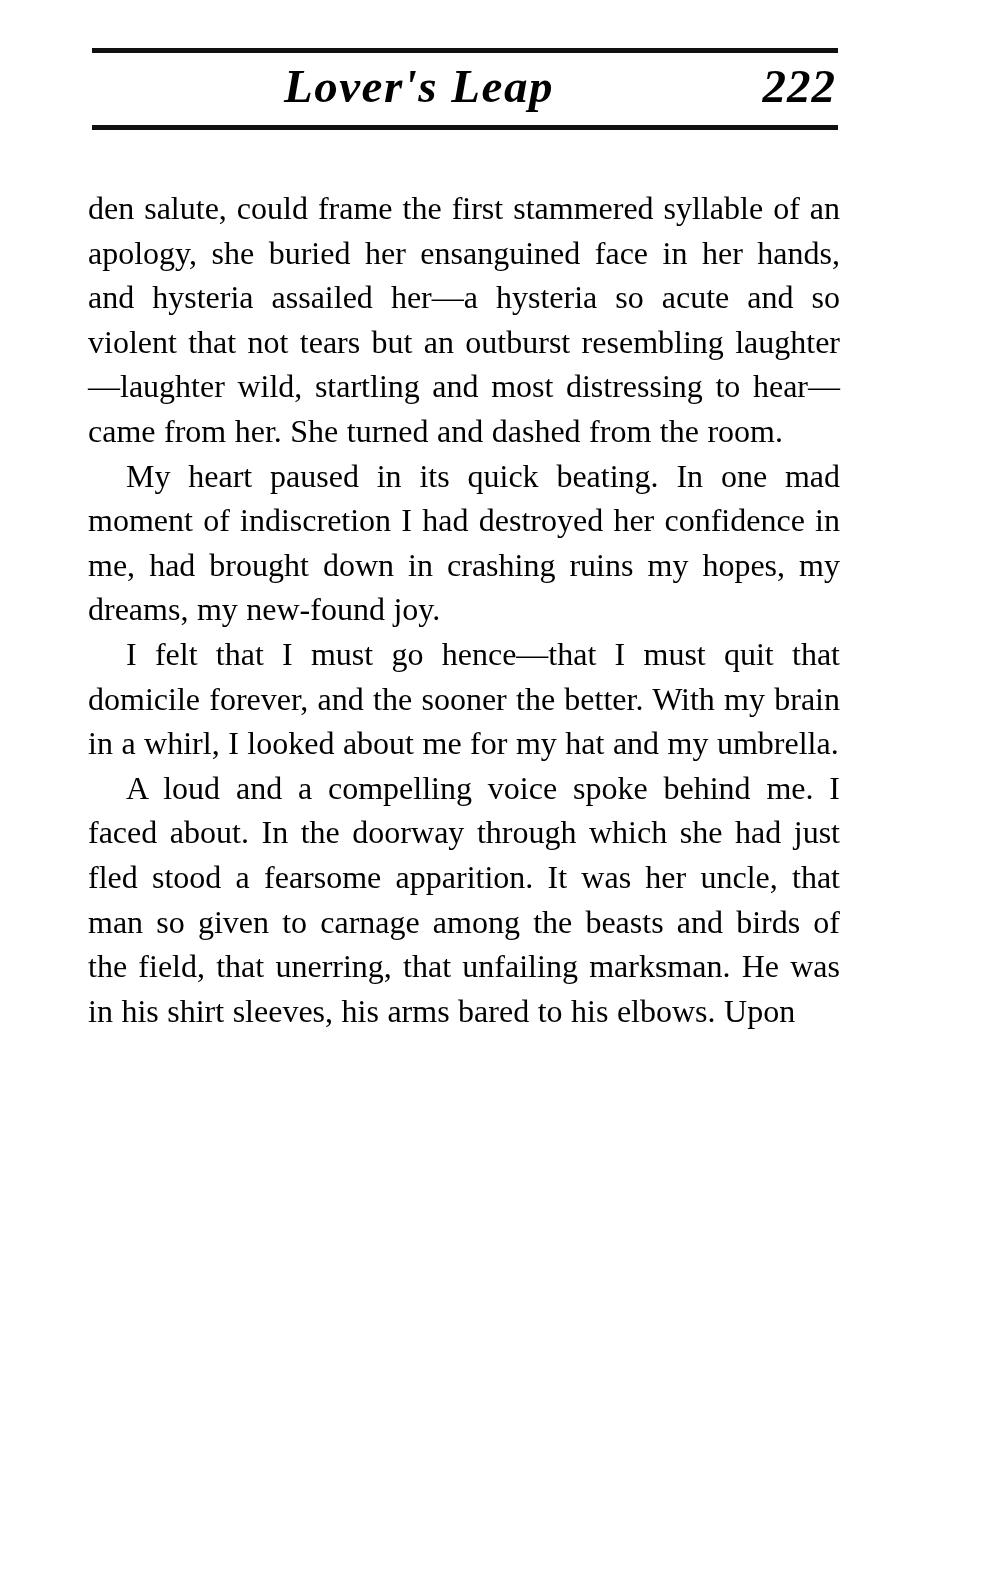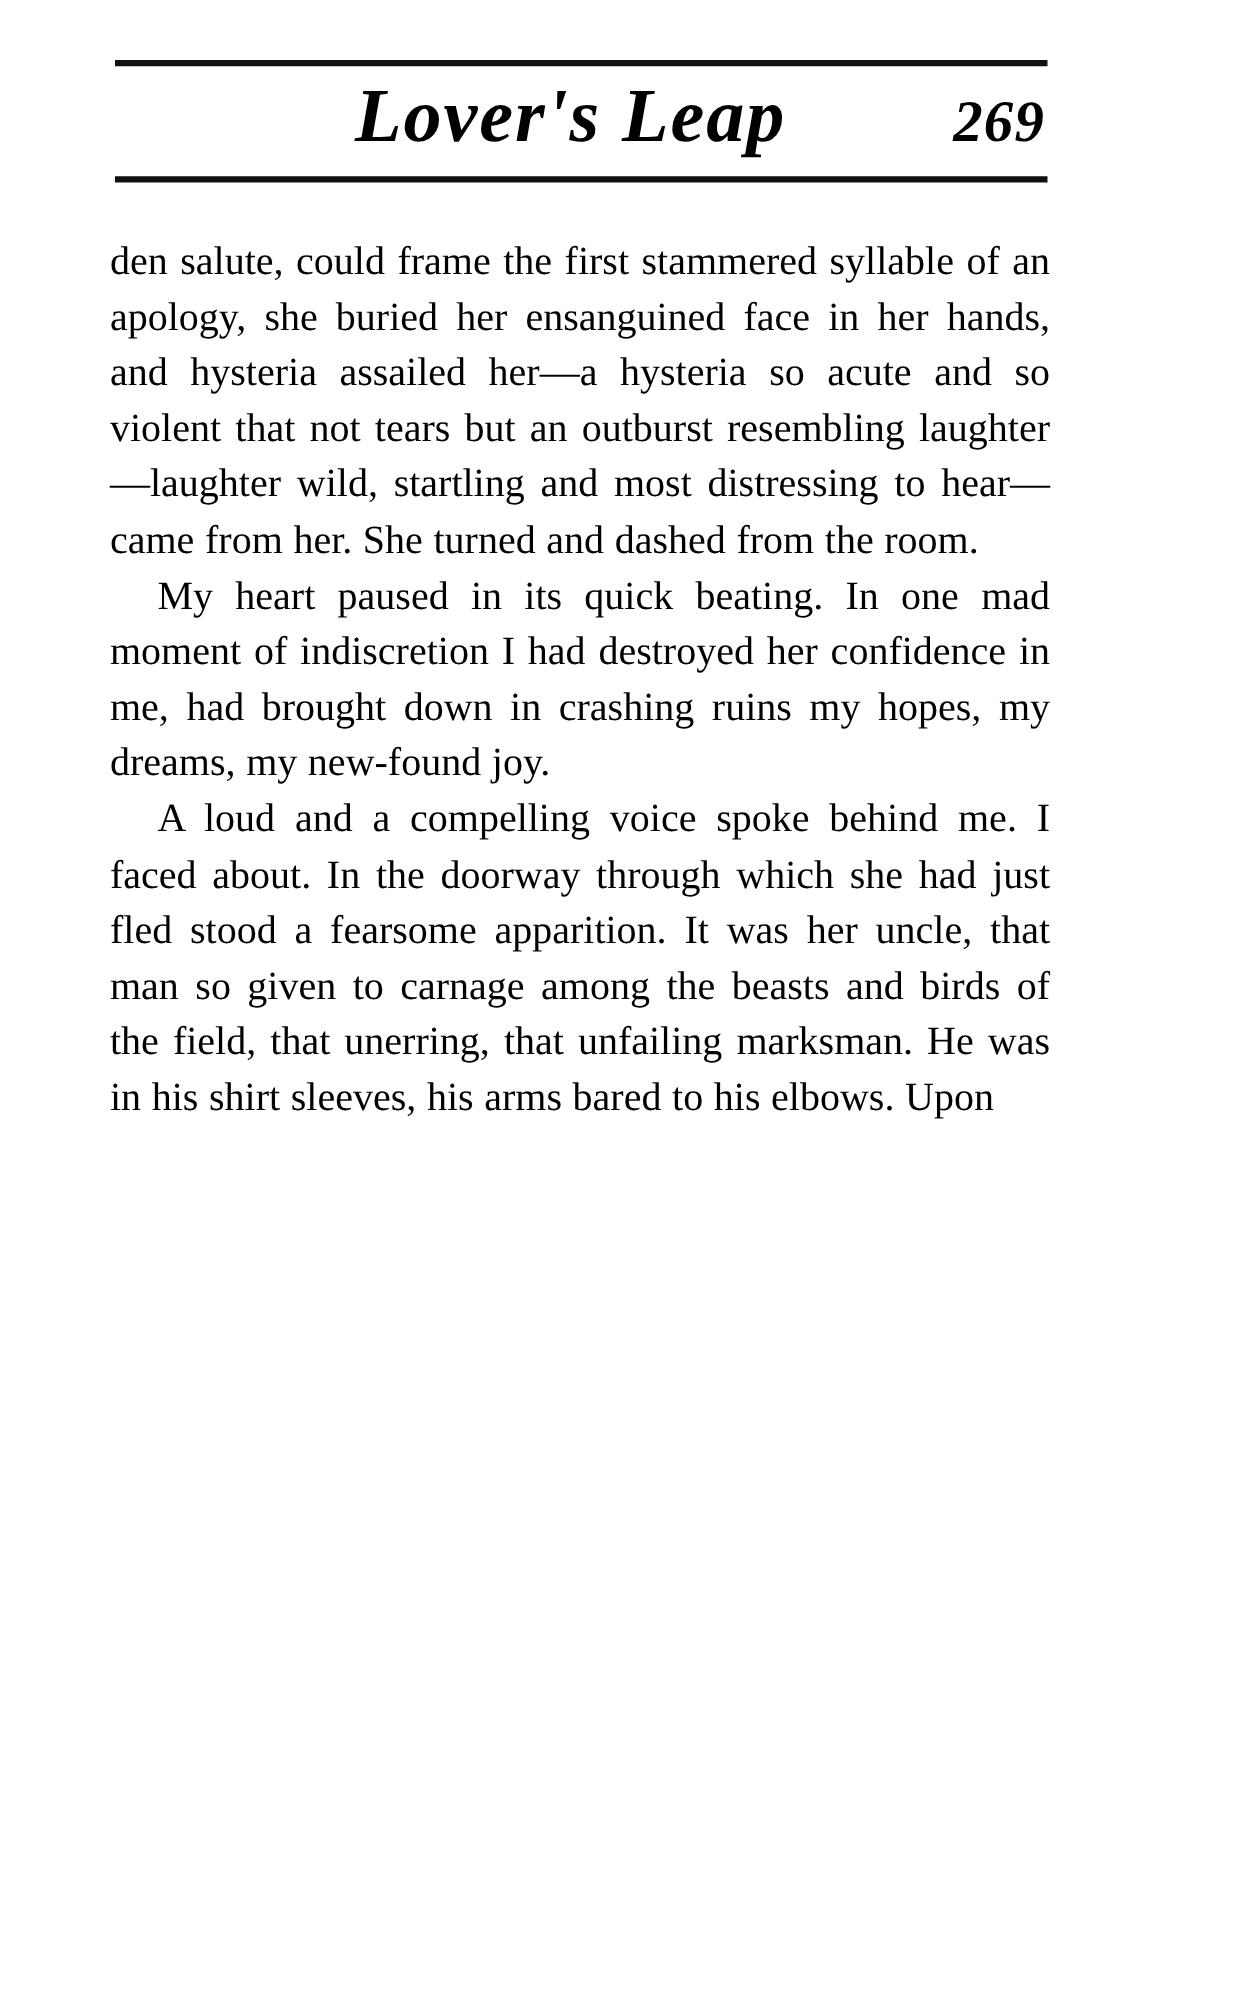--- a/index.html
+++ b/index.html
@@ -40,21 +40,21 @@
   .header-row {
     display: flex;
     align-items: baseline;
     justify-content: space-between;
     padding: 6px 2px 10px 2px;
   }
   .running-title {
     font-family: "Liberation Serif", "DejaVu Serif", serif;
     font-style: italic;
     font-weight: bold;
-    font-size: 61px;
+    font-size: 47px;
     letter-spacing: 1.5px;
     margin-left: 190px;
   }
   .page-number {
     font-family: "Liberation Serif", "DejaVu Serif", serif;
     font-style: italic;
     font-weight: bold;
     font-size: 47px;
     letter-spacing: 1px;
   }
@@ -92,24 +92,25 @@
 </style>
 </head>
 <body>
 
 <div class="page">
 
   <div class="header-block">
     <div class="rule-top"></div>
     <div class="header-row">
       <span class="running-title">Lover's Leap</span>
-      <span class="page-number">269</span>
+      <span class="page-number">222</span>
     </div>
     <div class="rule-bottom"></div>
   </div>
 
   <div class="body-text">
     <p class="para noexpand">den salute, could frame the first stammered syllable of an apology, she buried her ensanguined face in her hands, and hysteria assailed her—a hysteria so acute and so violent that not tears but an outburst resembling laughter—laughter wild, startling and most distressing to hear—came from her. She turned and dashed from the room.</p>
     <p class="para indent noexpand">My heart paused in its quick beating. In one mad moment of indiscretion I had destroyed her confidence in me, had brought down in crashing ruins my hopes, my dreams, my new-found joy.</p>
+    <p class="para indent noexpand">I felt that I must go hence—that I must quit that domicile forever, and the sooner the better. With my brain in a whirl, I looked about me for my hat and my umbrella.</p>
     <p class="para indent last noexpand">A loud and a compelling voice spoke behind me. I faced about. In the doorway through which she had just fled stood a fearsome apparition. It was her uncle, that man so given to carnage among the beasts and birds of the field, that unerring, that unfailing marksman. He was in his shirt sleeves, his arms bared to his elbows. Upon</p>
   </div>
 
 </div>
 
 </body></html>

